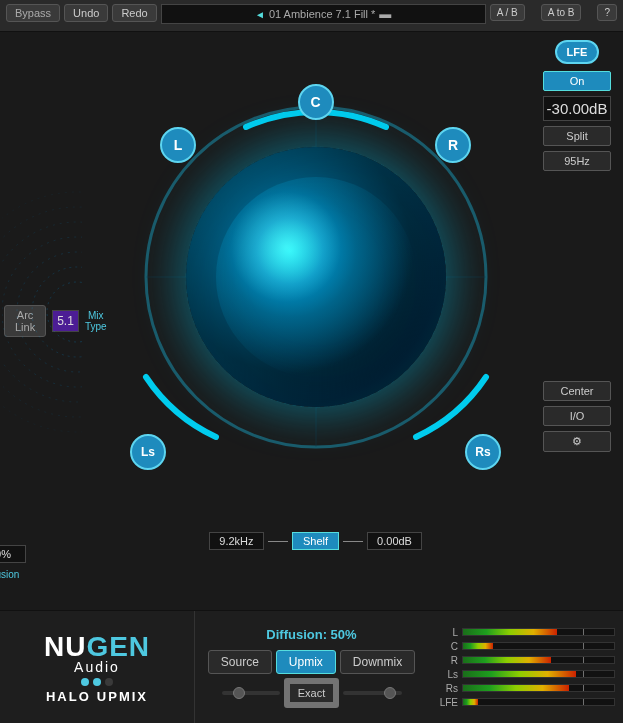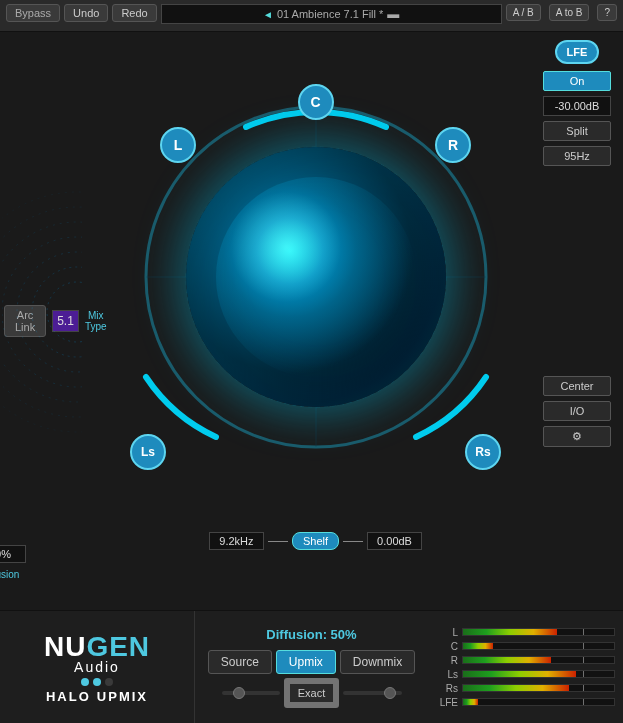--- a/index.html
+++ b/index.html
@@ -42,21 +42,21 @@
       padding: 2px 6px;
       color: #aaa;
       font-size: 11px;
       flex: 1;
       justify-content: center;
       gap: 4px;
     }
     .top-track .play-icon { color: #5dd; font-size: 10px; }
     .top-right-btns {
       display: flex;
-      gap: 8px;
+      gap: 16px;
     }
     .ab-btn {
       background: #3a3a3a;
       border: 1px solid #555;
       color: #ccc;
       padding: 2px 6px;
       font-size: 10px;
       cursor: pointer;
       border-radius: 3px;
     }
@@ -205,21 +205,21 @@
       min-width: 55px;
       text-align: center;
     }
     .eq-shelf-btn {
       background: #1e8bbd;
       border: 1px solid #5dd;
       color: white;
       padding: 2px 10px;
       font-size: 11px;
       cursor: pointer;
-      border-radius: 8px;
+      border-radius: 0;
     }
     .eq-line {
       width: 20px;
       height: 1px;
       background: #888;
     }
 
     
     .diffusion-area {
       position: absolute;
@@ -281,21 +281,21 @@
     .rp-btn.dark {
       background: #2a2a2a;
       border: 1px solid #555;
       color: #ccc;
     }
     .rp-val {
       background: #111;
       border: 1px solid #444;
       color: #ddd;
       padding: 3px 0;
-      font-size: 11px;
+      font-size: 15px;
       width: 68px;
       text-align: center;
     }
     .rp-spacer { height: 200px; }
     .rp-center-btn {
       background: #2a2a2a;
       border: 1px solid #555;
       color: #ccc;
       padding: 3px 0;
       font-size: 11px;

